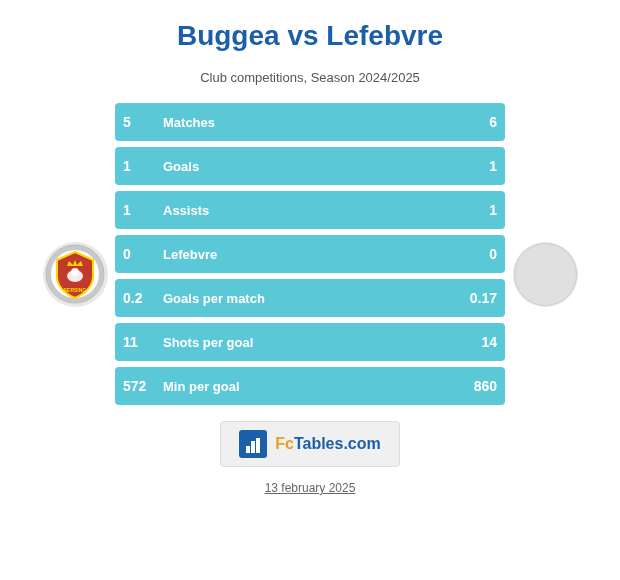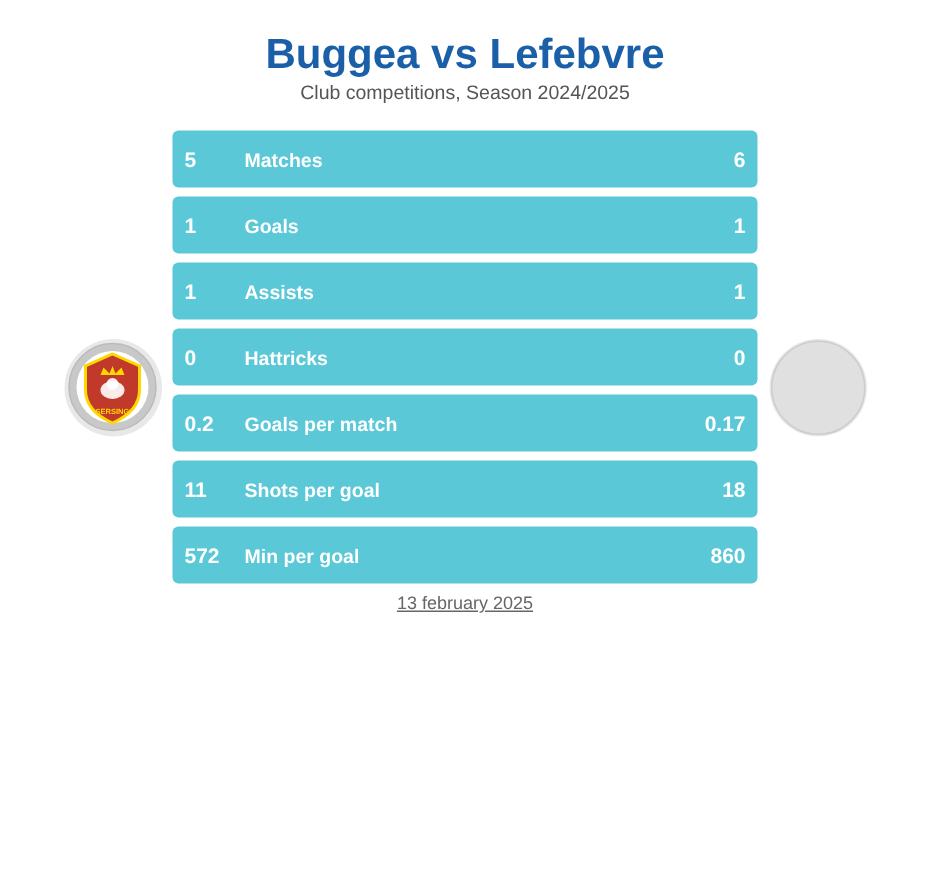--- a/index.html
+++ b/index.html
@@ -15,21 +15,21 @@
       height: 580px;
       display: flex;
       flex-direction: column;
       align-items: center;
       padding: 20px 10px 10px;
     }
     .title {
       font-size: 28px;
       font-weight: bold;
       color: #1a5fa8;
-      margin-bottom: 2px;
+      margin-bottom: 18px;
       text-align: center;
     }
     .subtitle {
       font-size: 13px;
       color: #555;
       margin-bottom: 18px;
       text-align: right;
     }
     .stats-section {
       display: flex;
@@ -188,44 +188,58 @@
           <div class="stat-label">Goals</div>
           <div class="stat-right-val">1</div>
         </div>
         <div class="stat-row">
           <div class="stat-left-val">1</div>
           <div class="stat-label">Assists</div>
           <div class="stat-right-val">1</div>
         </div>
         <div class="stat-row">
           <div class="stat-left-val">0</div>
-          <div class="stat-label">Hattricks</div>
+          <div class="stat-label">Lefebvre</div>
           <div class="stat-right-val">0</div>
         </div>
         <div class="stat-row">
           <div class="stat-left-val">0.2</div>
           <div class="stat-label">Goals per match</div>
           <div class="stat-right-val">0.17</div>
         </div>
         <div class="stat-row">
           <div class="stat-left-val">11</div>
           <div class="stat-label">Shots per goal</div>
-          <div class="stat-right-val">18</div>
+          <div class="stat-right-val">14</div>
         </div>
         <div class="stat-row">
           <div class="stat-left-val">572</div>
           <div class="stat-label">Min per goal</div>
           <div class="stat-right-val">860</div>
         </div>
       </div>
 
     <div class="right-logo">
       <div class="right-badge">
         <svg viewBox="0 0 65 65" width="65" height="65" xmlns="http://www.w3.org/2000/svg">
           <circle cx="32.5" cy="32.5" r="31" fill="#e0e0e0" stroke="#ccc" stroke-width="1"></circle>
         </svg>
       </div>
     </div>
   </div>
 
+  <div class="logo-section">
+    <div class="logo-box">
+      <div class="logo-icon">
+        <svg width="20" height="20" viewBox="0 0 20 20" xmlns="http://www.w3.org/2000/svg">
+          <rect x="3" y="12" width="4" height="7" fill="#fff"></rect>
+          <rect x="8" y="7" width="4" height="12" fill="#fff"></rect>
+          <rect x="13" y="4" width="4" height="15" fill="#fff"></rect>
+        </svg>
+      </div>
+      <div class="logo-text">
+        <span>Fc</span>Tables.com
+      </div>
+    </div>
+  </div>
 
   <div class="date-text">13 february 2025</div>
 </div>
 
 </body></html>

